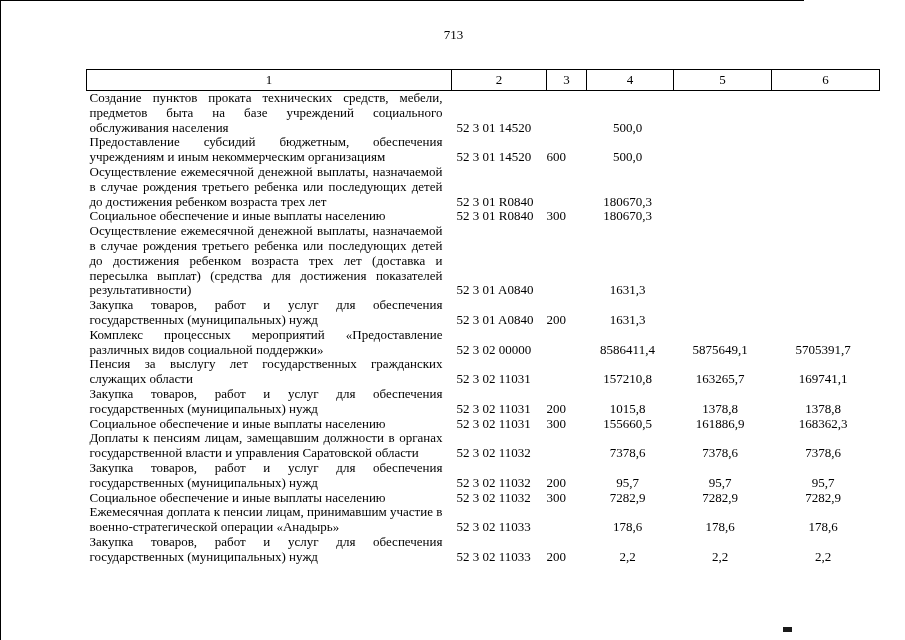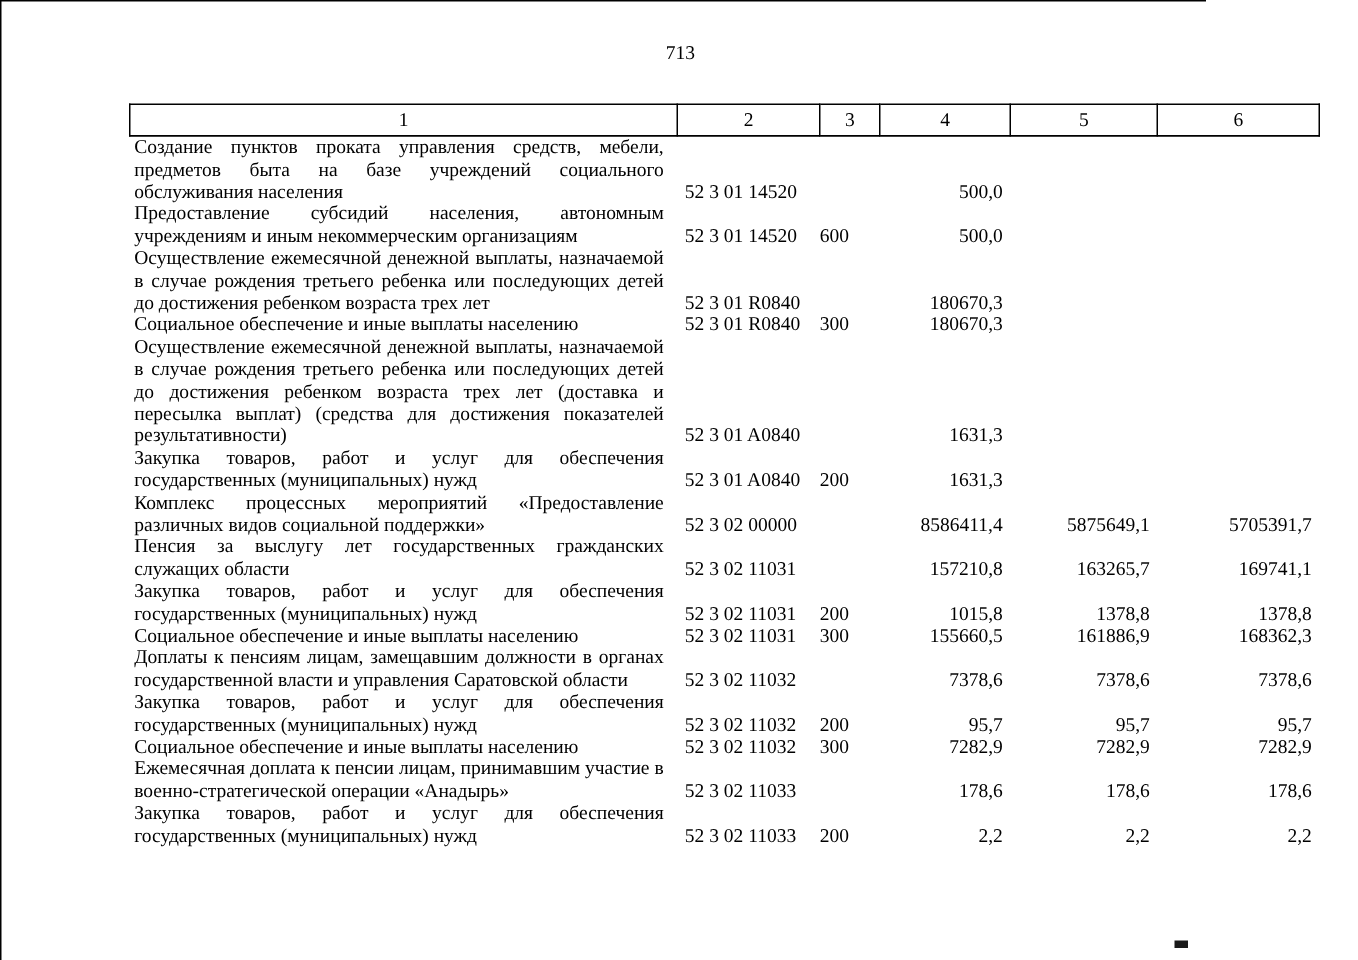--- a/index.html
+++ b/index.html
@@ -57,21 +57,21 @@
   }
   tbody td.c2 {
     text-align: left;
     padding-left: 5px;
     white-space: nowrap;
   }
   tbody td.c3 {
     text-align: left;
   }
   tbody td.c4, tbody td.c5, tbody td.c6 {
-    text-align: right;
+    text-align: center;
     padding-right: 5px;
     white-space: nowrap;
   }
   .corner-mark {
     position: absolute;
     right: 12px; bottom: 8px;
     width: 9px; height: 5px;
     background: #1a1a1a;
   }
 </style>
@@ -96,29 +96,29 @@
           <td>1</td>
           <td>2</td>
           <td>3</td>
           <td>4</td>
           <td>5</td>
           <td>6</td>
         </tr>
     </thead>
     <tbody id="table-body">
         <tr>
-          <td class="c1">Создание пунктов проката управления средств, мебели, предметов быта на базе учреждений социального обслуживания населения</td>
+          <td class="c1">Создание пунктов проката технических средств, мебели, предметов быта на базе учреждений социального обслуживания населения</td>
           <td class="c2">52 3 01 14520</td>
           <td class="c3"></td>
           <td class="c4">500,0</td>
           <td class="c5"></td>
           <td class="c6"></td>
         </tr>
         <tr>
-          <td class="c1">Предоставление субсидий населения, автономным учреждениям и иным некоммерческим организациям</td>
+          <td class="c1">Предоставление субсидий бюджетным, обеспечения учреждениям и иным некоммерческим организациям</td>
           <td class="c2">52 3 01 14520</td>
           <td class="c3">600</td>
           <td class="c4">500,0</td>
           <td class="c5"></td>
           <td class="c6"></td>
         </tr>
         <tr>
           <td class="c1">Осуществление ежемесячной денежной выплаты, назначаемой в случае рождения третьего ребенка или последующих детей до достижения ребенком возраста трех лет</td>
           <td class="c2">52 3 01 R0840</td>
           <td class="c3"></td>

